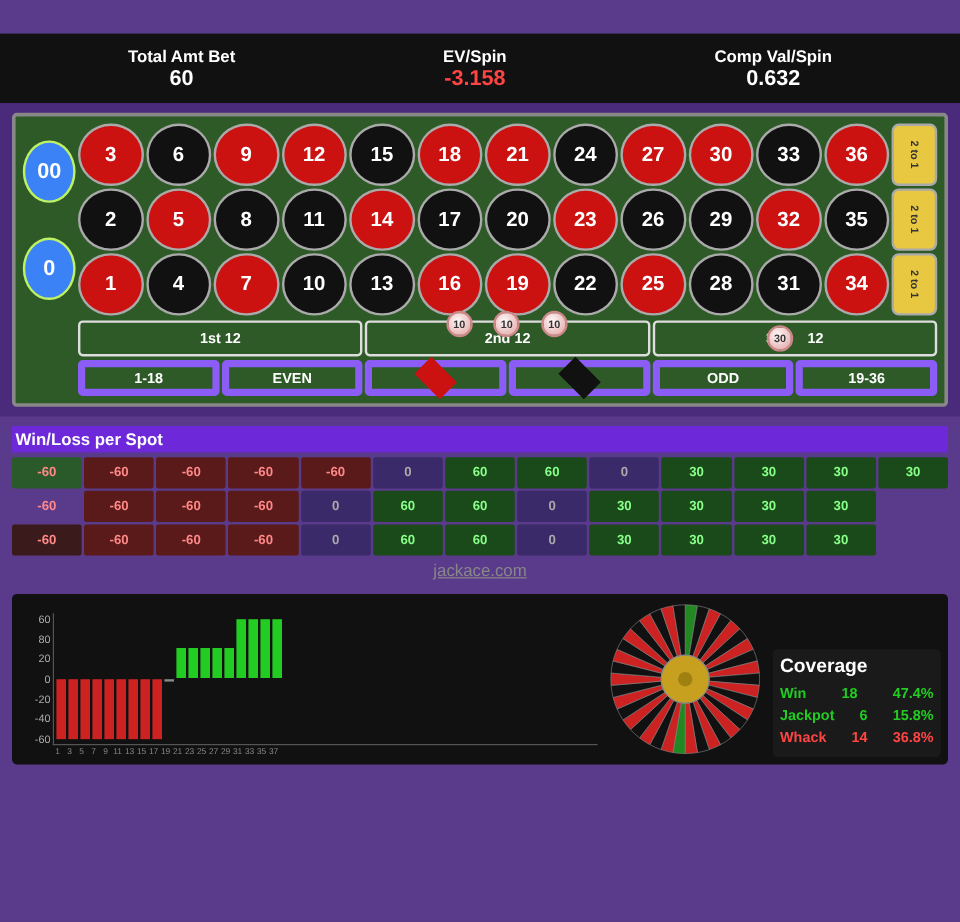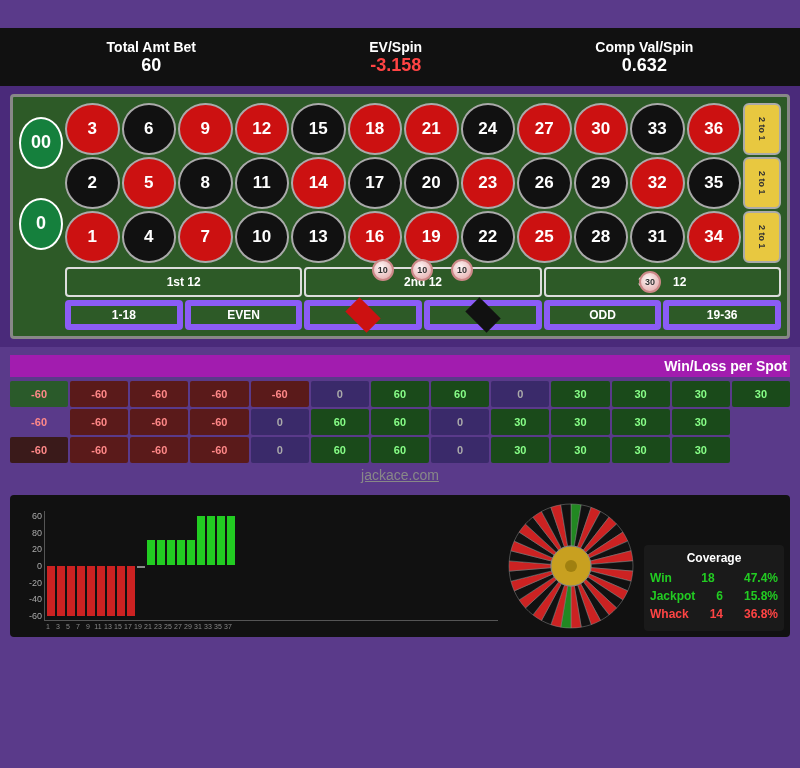--- a/index.html
+++ b/index.html
@@ -48,29 +48,29 @@
     }
     .zeros-col {
       display: flex;
       flex-direction: column;
       gap: 2px;
       justify-content: space-around;
     }
     .zero-cell {
       width: 44px;
       height: 52px;
-      background: #15803d;
+      background: #3b82f6;
       border-radius: 50%;
       display: flex;
       align-items: center;
       justify-content: center;
       font-size: 18px;
       font-weight: bold;
       color: white;
-      border: 2px solid #ffffff;
+      border: 2px solid #bef264;
       cursor: pointer;
     }
     .numbers-grid {
       display: grid;
       grid-template-columns: repeat(12, 1fr);
       grid-template-rows: repeat(3, 1fr);
       gap: 2px;
       flex: 1;
     }
     .num-cell {
@@ -199,25 +199,25 @@
       border: none;
     }
 
     
     .winloss-section {
       background: #5a3a8a;
       padding: 6px 10px;
       margin-top: 2px;
     }
     .winloss-title {
-      text-align: right;
+      text-align: left;
       color: white;
       font-size: 14px;
       font-weight: bold;
-      background: #a21caf;
+      background: #6d28d9;
       padding: 3px;
       margin-bottom: 4px;
     }
     .wl-cell {
       height: 26px;
       display: flex;
       align-items: center;
       justify-content: center;
       font-size: 11px;
       font-weight: bold;
@@ -270,23 +270,22 @@
     
     .coverage-box {
       width: 140px;
       background: #1a1a1a;
       padding: 6px;
       border-radius: 4px;
       flex-shrink: 0;
     }
     .coverage-title {
       color: white;
-      font-size: 12px;
-      font-weight: bold;
-      text-align: center;
+      font-size: 16px;
+      font-weight: bold;
       margin-bottom: 6px;
     }
     .coverage-row {
       display: flex;
       justify-content: space-between;
       margin-bottom: 4px;
       font-size: 12px;
       font-weight: bold;
     }
     .cov-win { color: #22cc22; }

